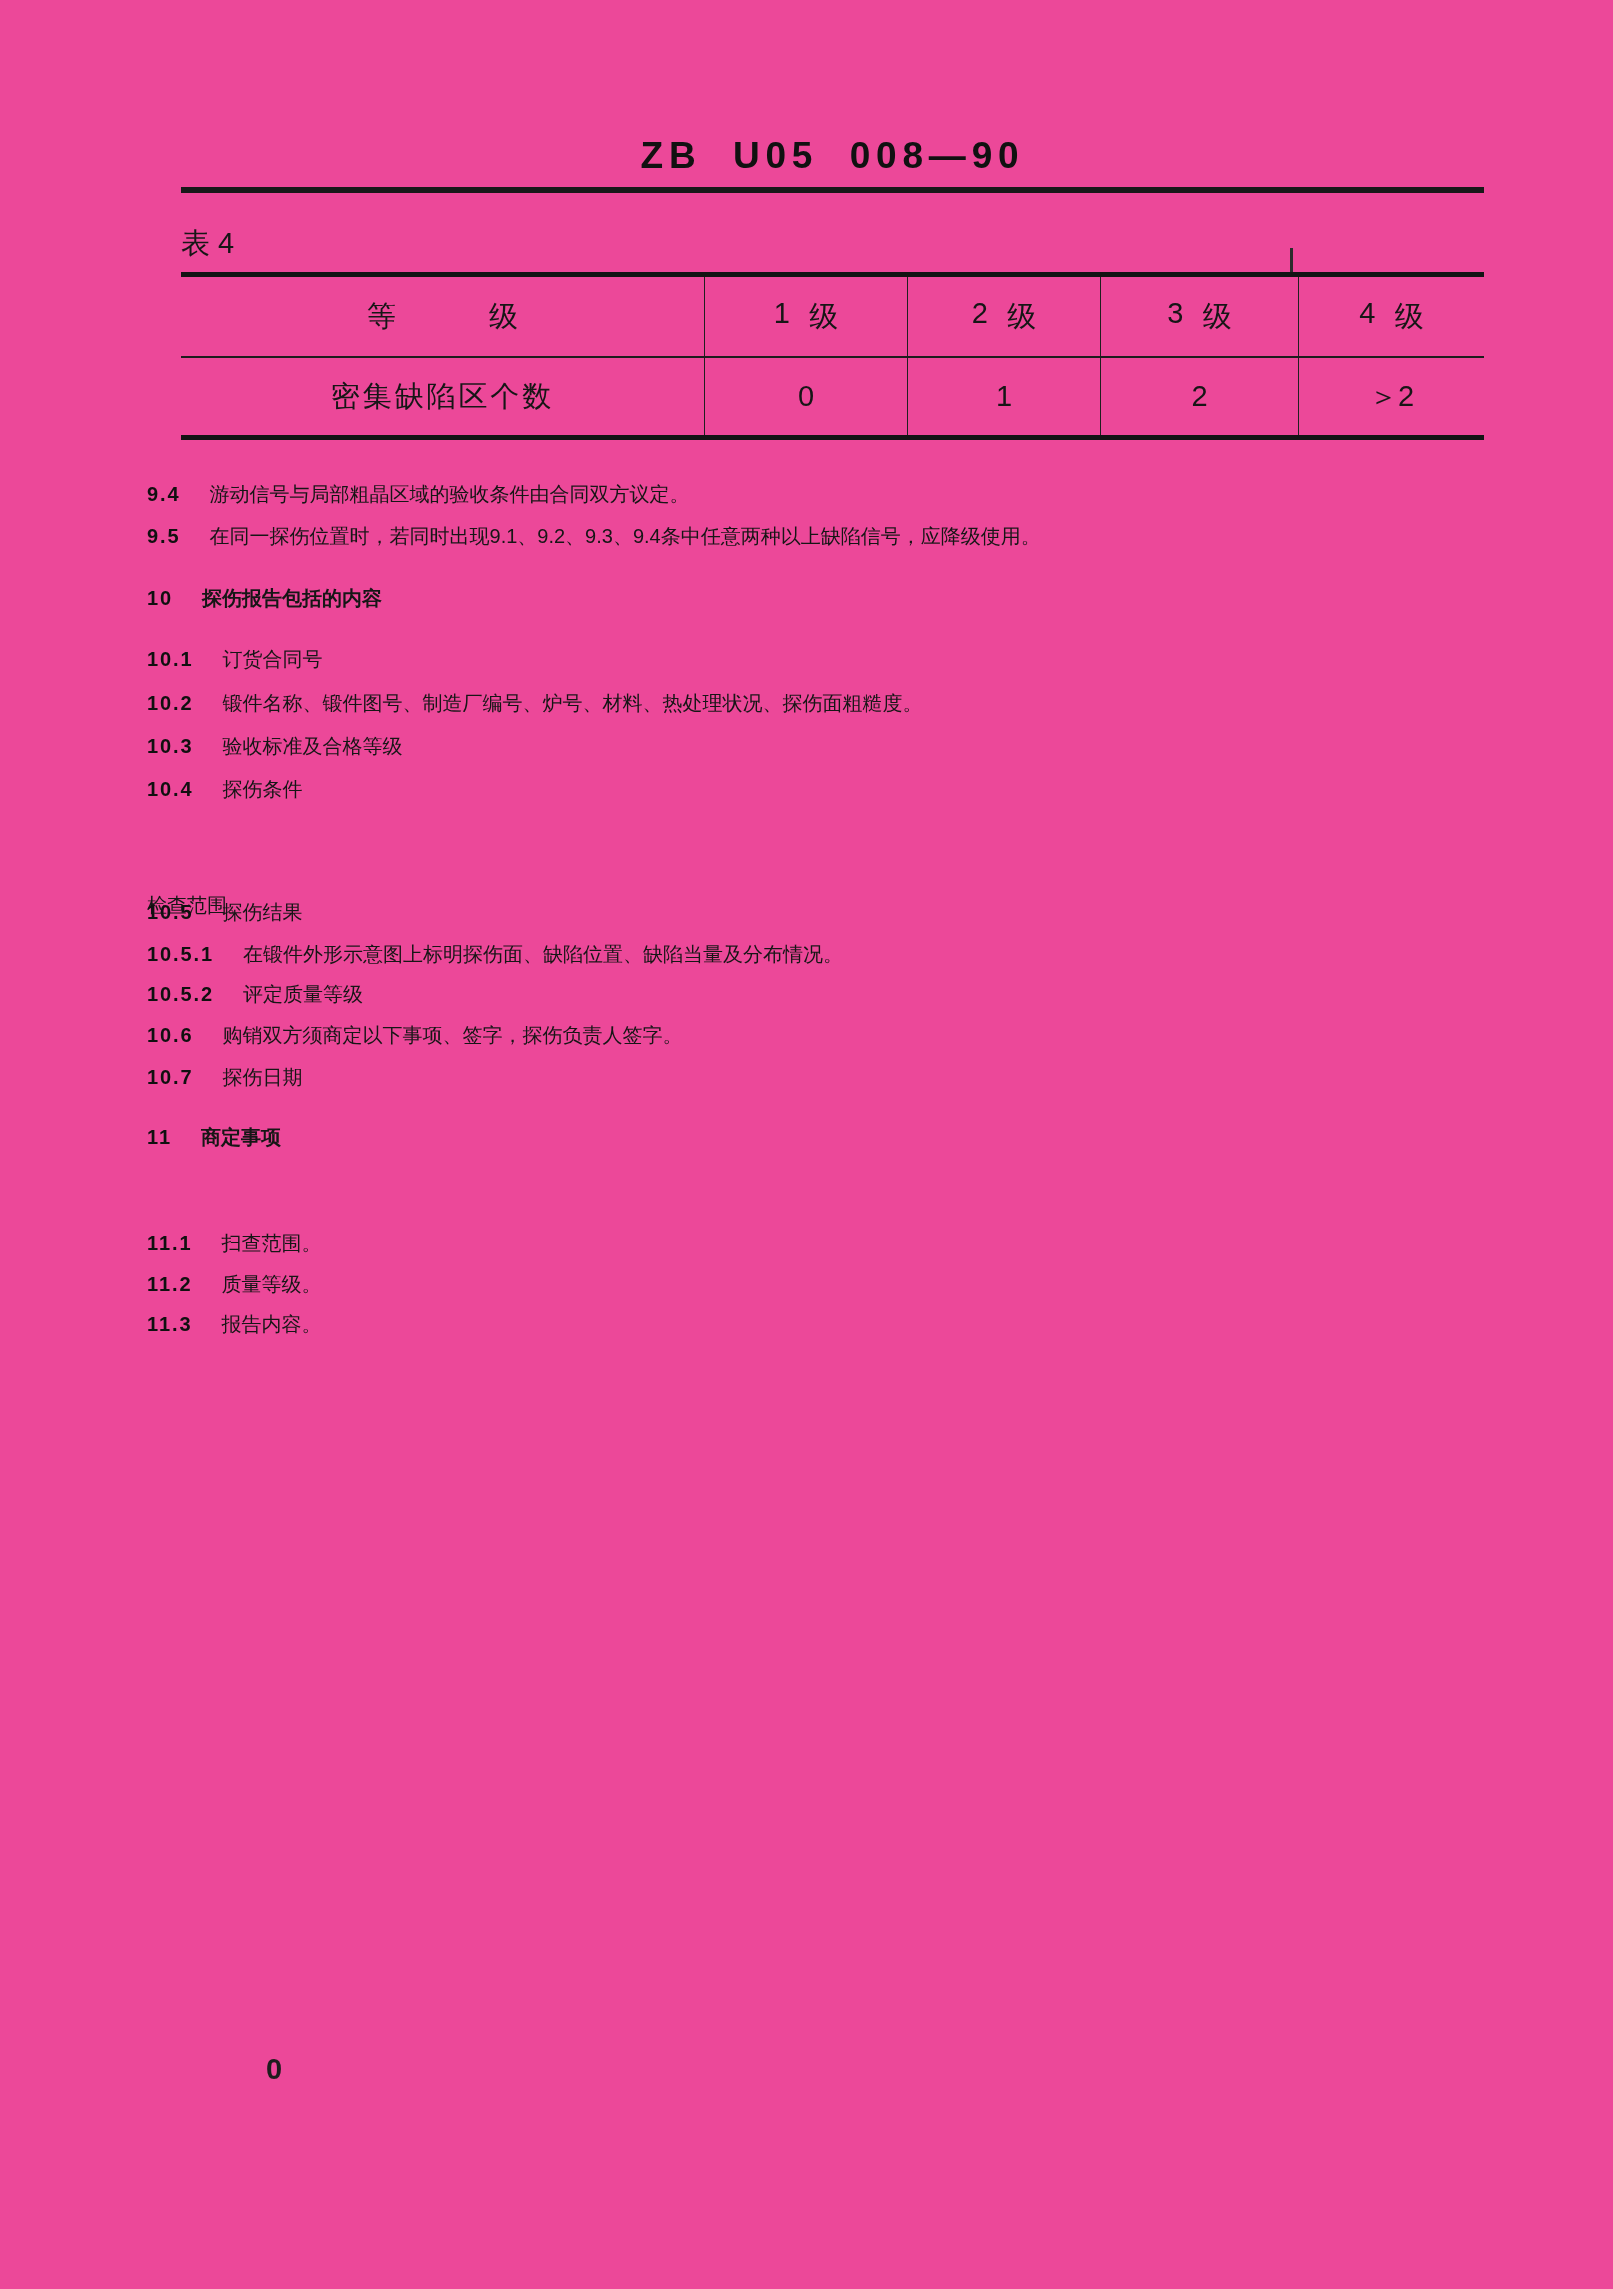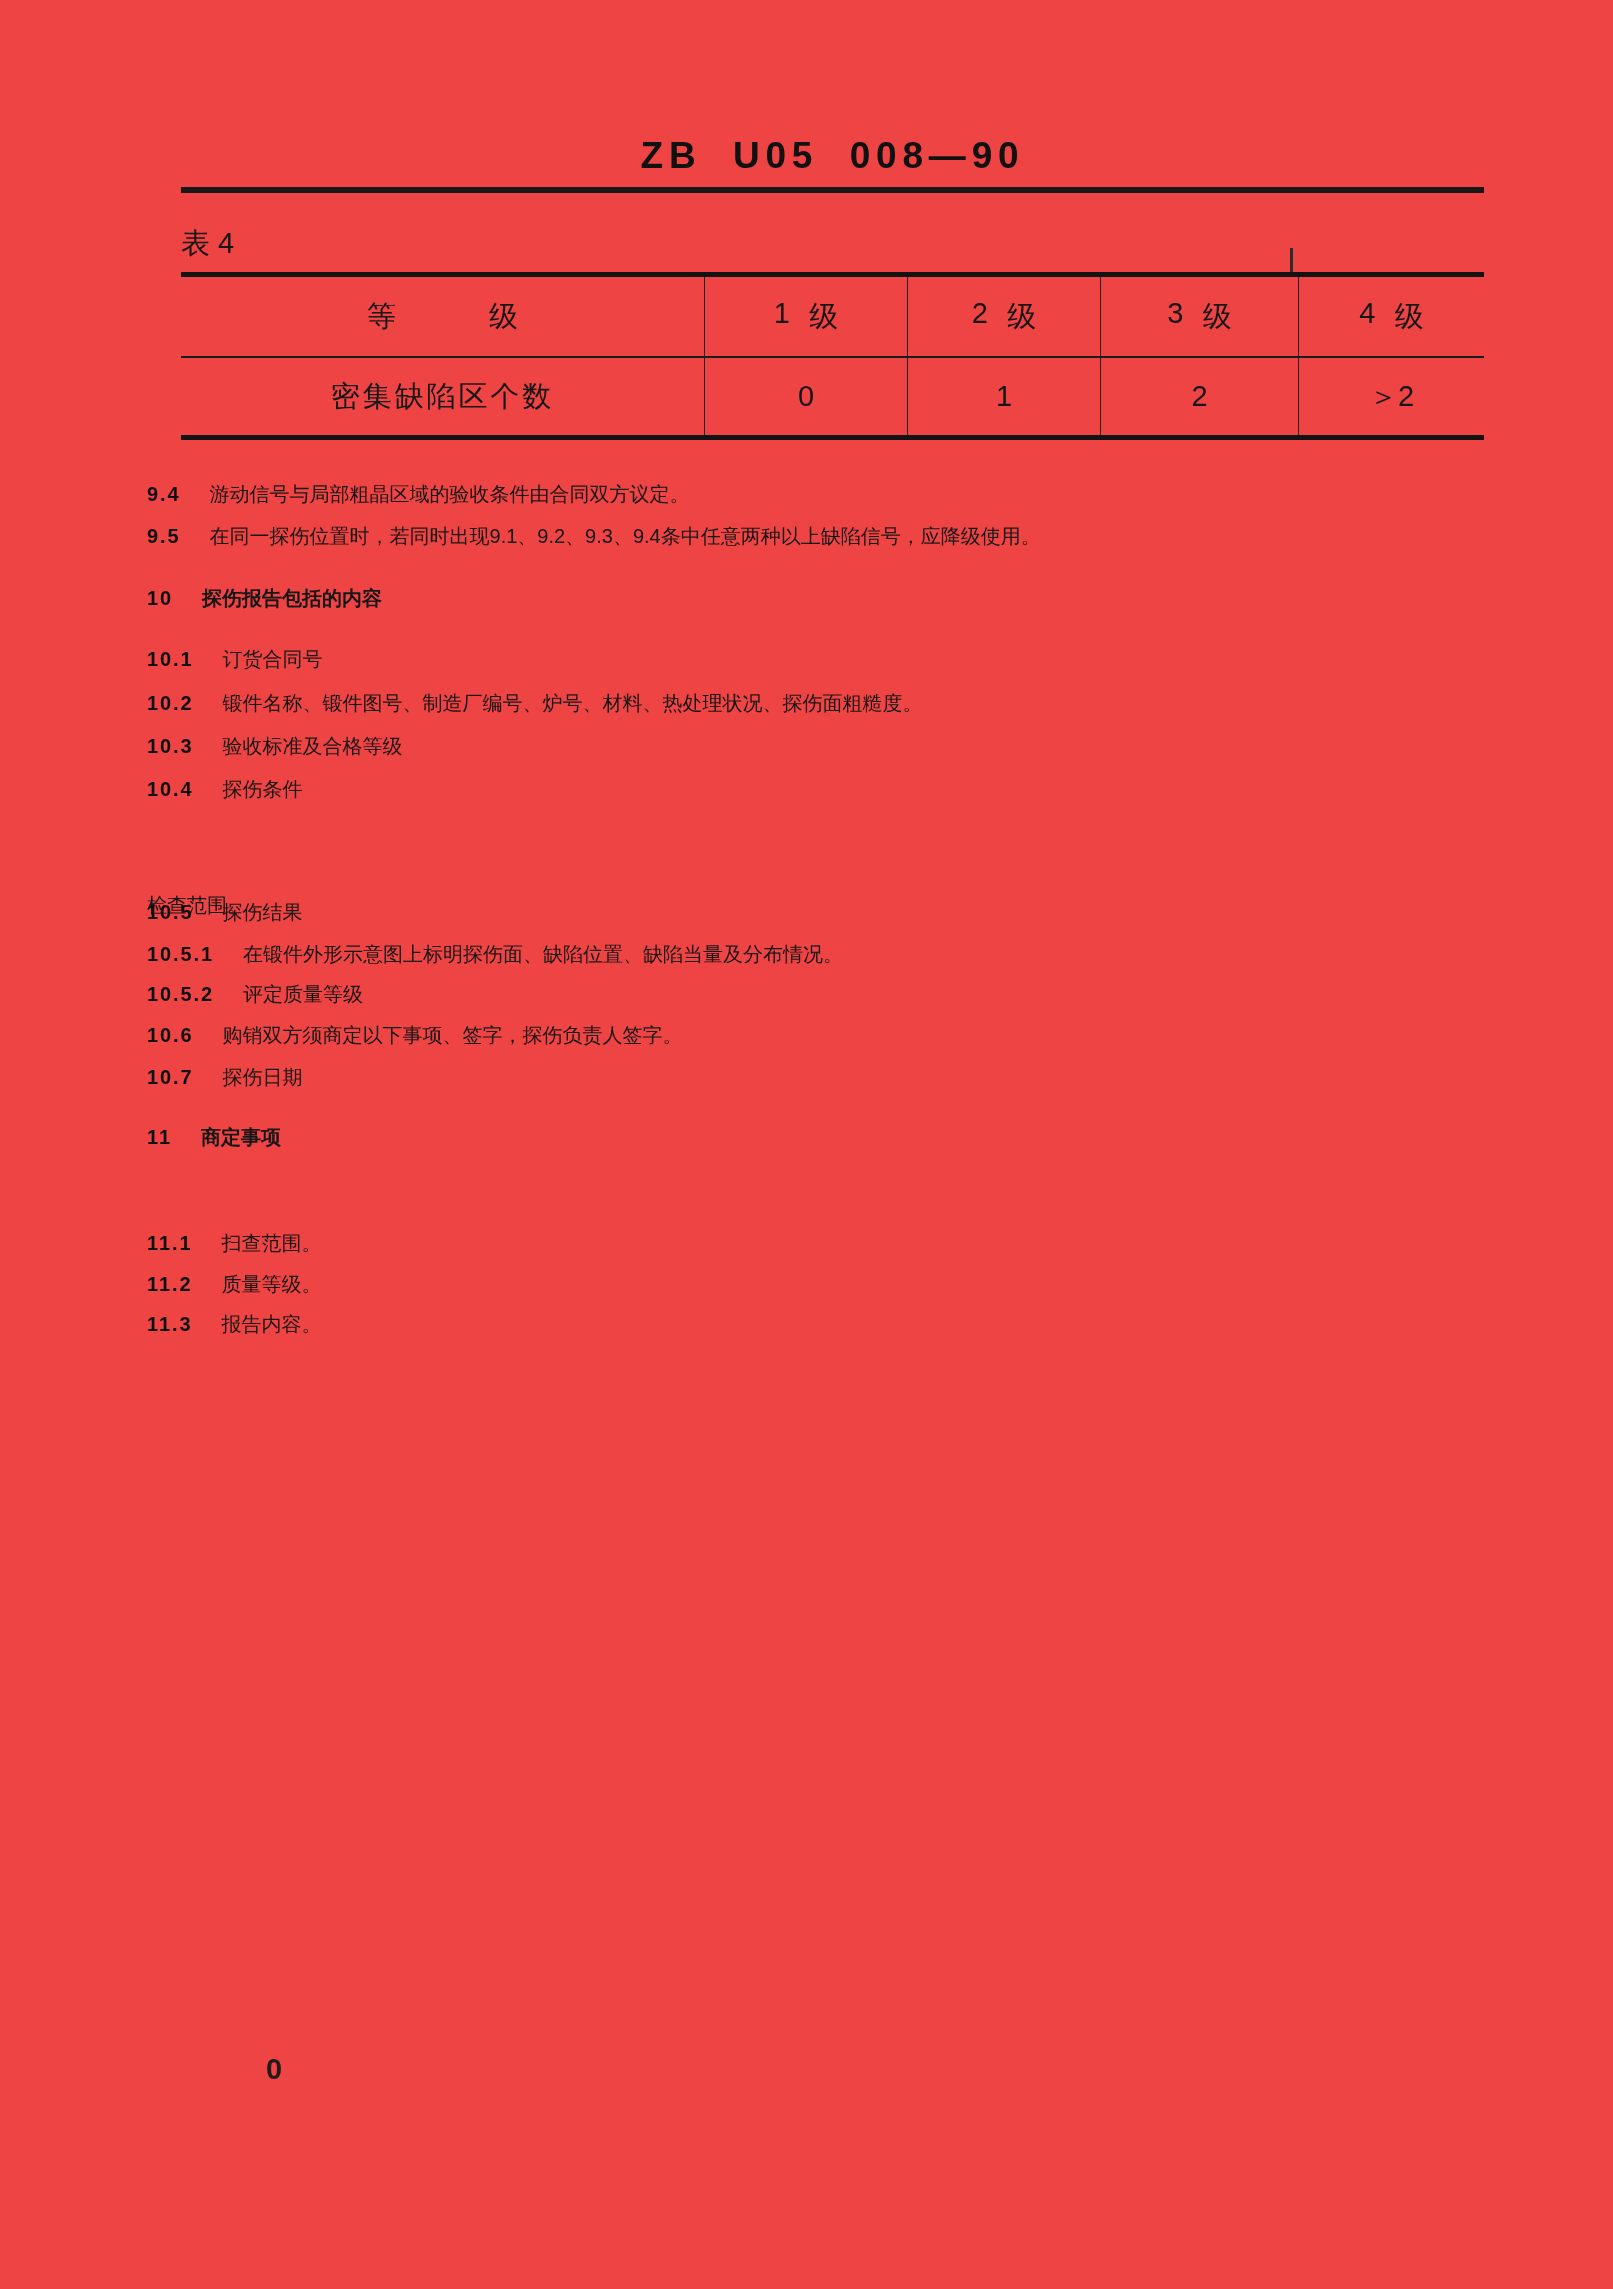--- a/index.html
+++ b/index.html
@@ -3,21 +3,21 @@
 <meta charset="utf-8">
 <style>
   * { box-sizing: border-box; margin: 0; padding: 0; }
   html, body { background: #fbfbf9; }
   body { font-family: "Liberation Sans", "DejaVu Sans", sans-serif; }
 
   .page {
     position: relative;
     width: 1613px;
     height: 2289px;
-    background: #ef4444;
+    background: #ec4899;
     overflow: hidden;
     color: #151515;
   }
 
   
   .doccode {
     position: absolute;
     left: 181px; top: 135px; width: 1303px;
     text-align: center;
     font-weight: 700;

